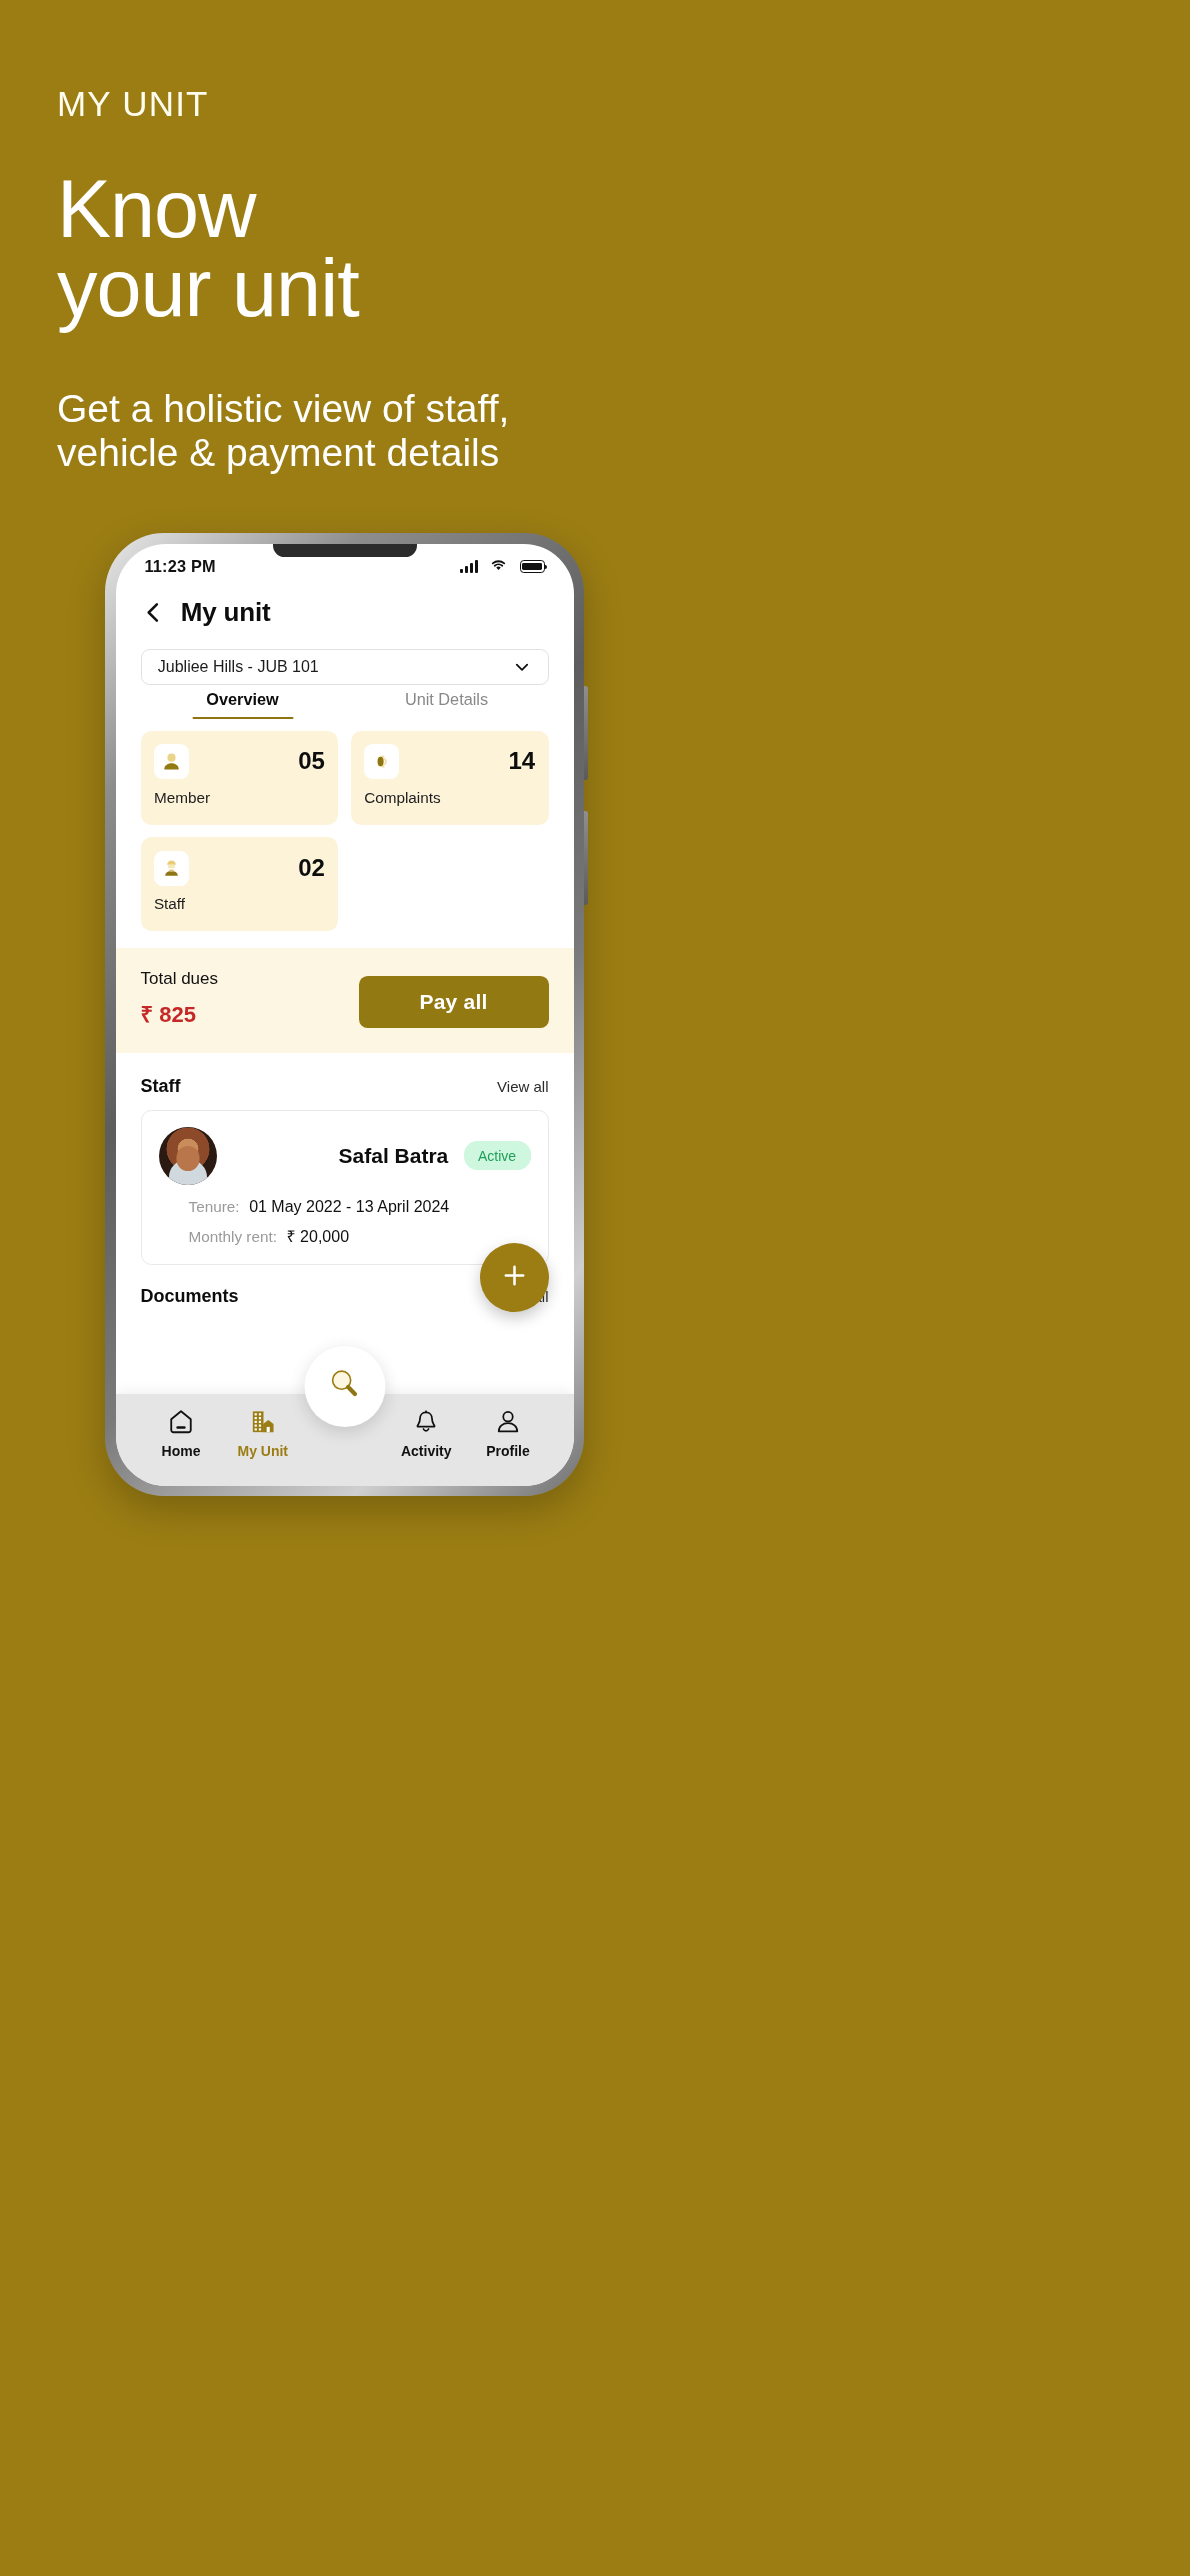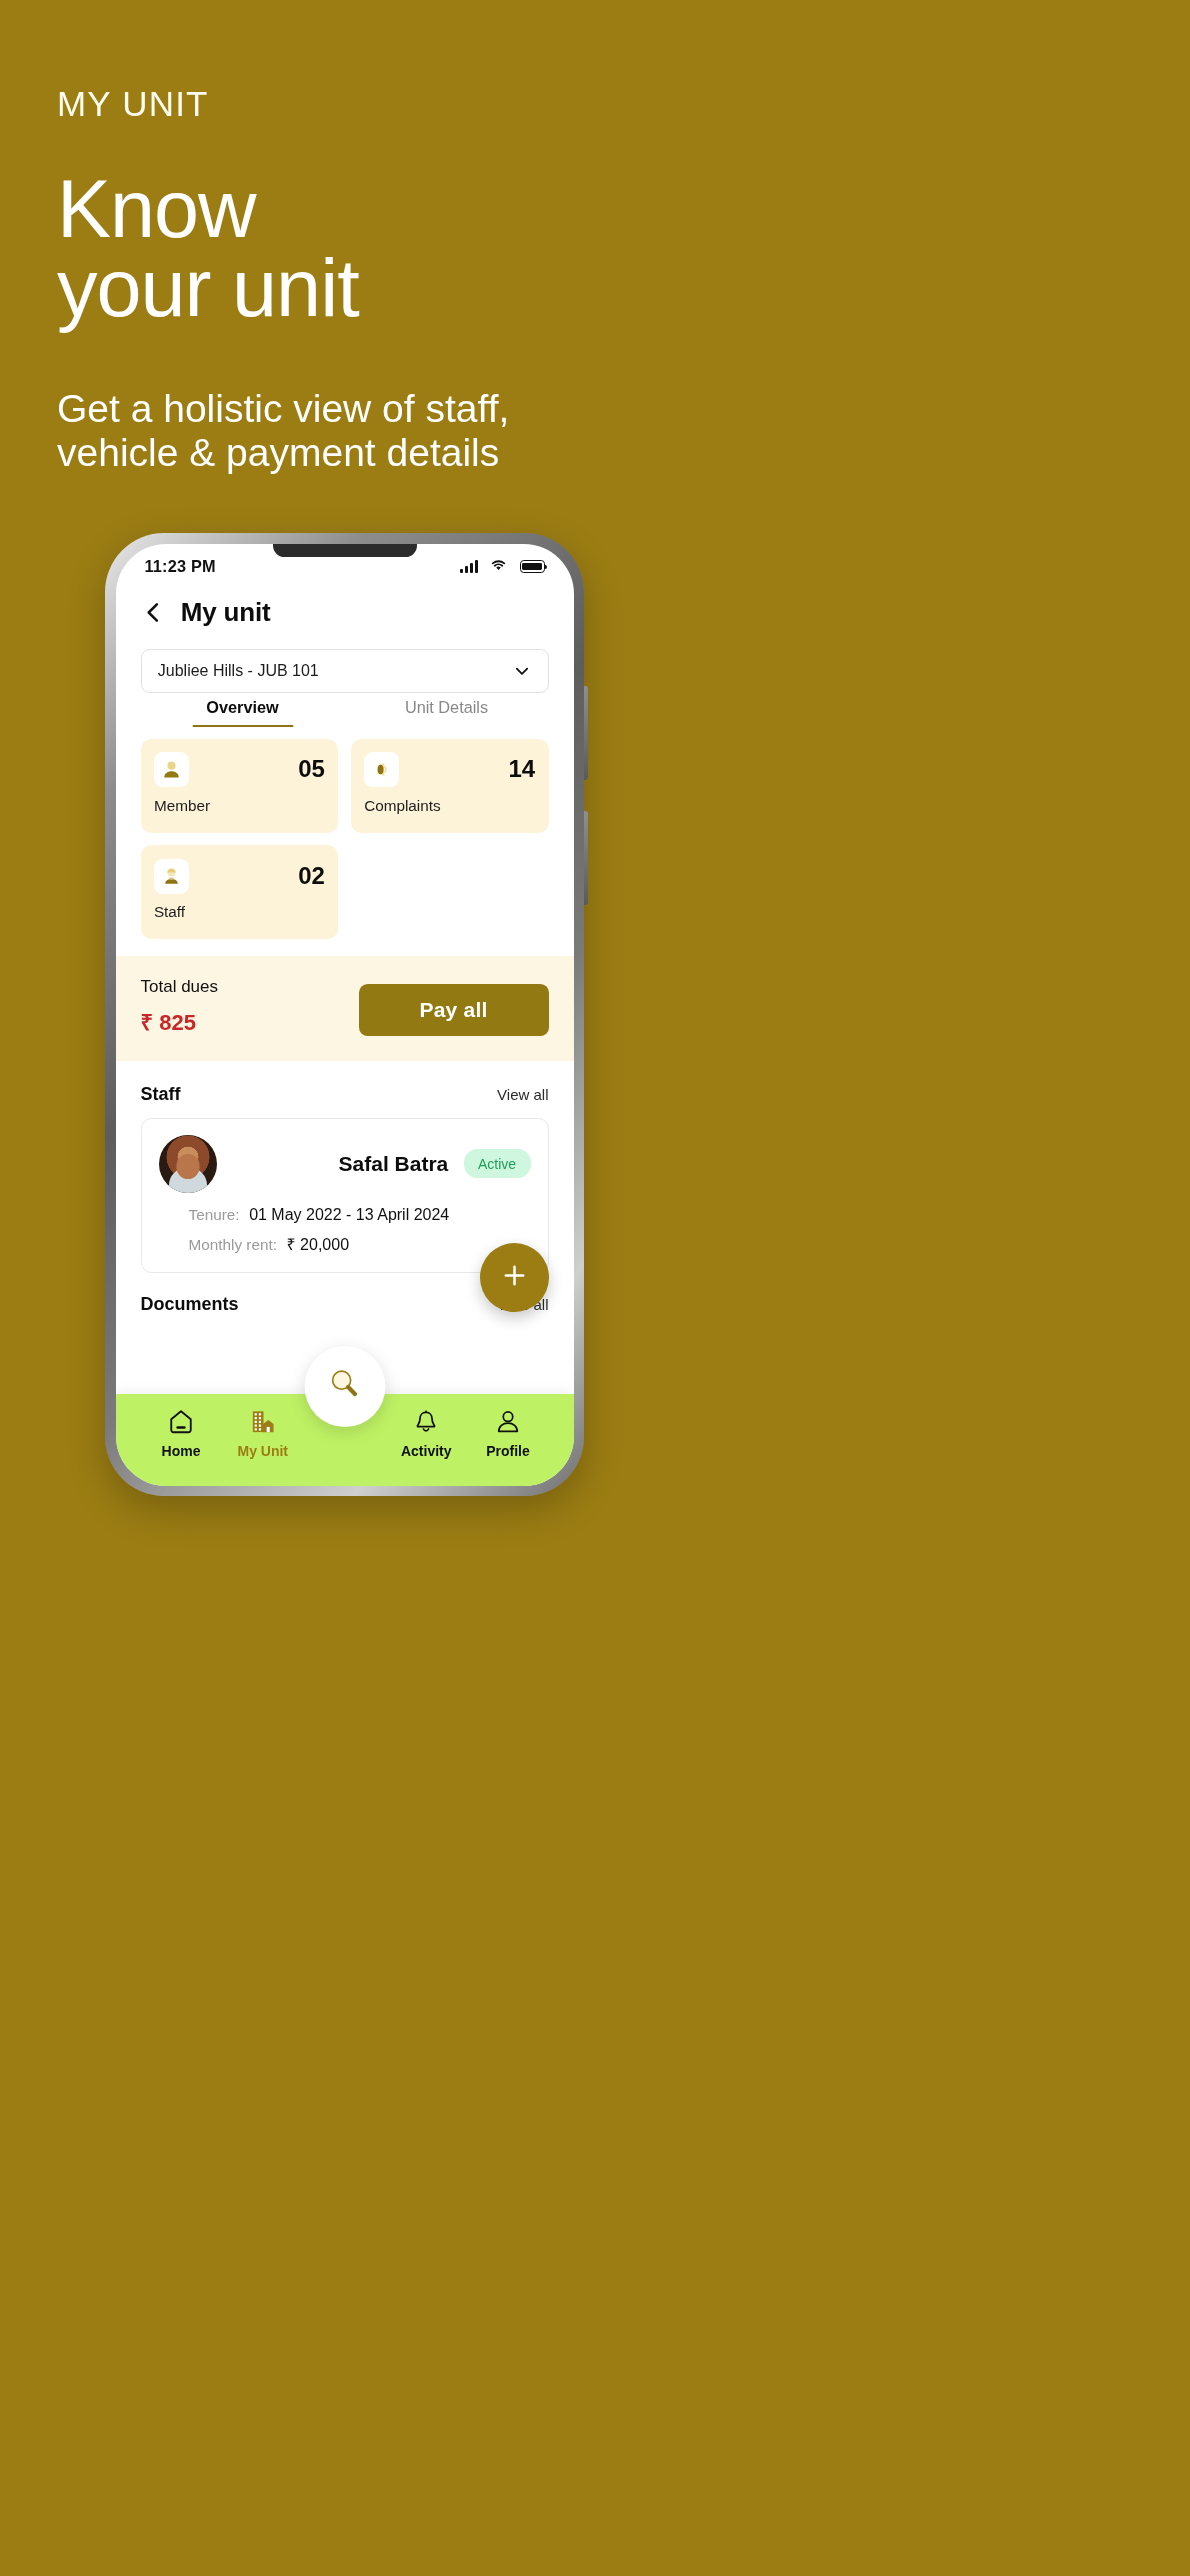--- a/index.html
+++ b/index.html
@@ -97,21 +97,21 @@
   .app-head {
     display:flex; align-items:center; gap: 15.3px;
     padding: 13.4px 27px 5.8px 25px;
   }
   .back-chev { width: 25px; height: 25px; flex: none; }
   .app-title { font-size: 26px; font-weight: 700; color:#0d0d0d; letter-spacing:-0.2px; }
 
   
   .unit-select {
     margin: 15.3px 25px 0 25px;
-    height: 44px;
+    height: 36px;
     border: 1.3px solid #E0E0E0;
     border-radius: 8.6px;
     display: flex; align-items: center;
     justify-content: space-between;
     padding: 0 16.3px;
     background: #fff;
   }
   .unit-select-label { font-size: 16px; color:#1c1c1c; }
   .chev-down { width: 18px; height: 18px; }
 
@@ -199,21 +199,21 @@
     width: 69px; height:69px; border-radius:50%;
     background:#9B7D13; border:none; cursor:pointer;
     display:flex;align-items:center;justify-content:center;
     box-shadow:0 5.8px 15.3px rgba(0,0,0,.22); z-index: 6;
   }
 
   
   .docs-head { padding: 21px 25px 0 25px; }
   .bottom-nav {
     position:absolute; left:0; right:0; bottom:0; height: 92px;
-    background:#bef264; box-shadow: 0 -1.9px 13.4px rgba(0,0,0,.07);
+    background:#e5e5e5; box-shadow: 0 -1.9px 13.4px rgba(0,0,0,.07);
     display:flex; align-items:flex-start; justify-content:space-between;
     padding: 13.4px 25px 0 25px; z-index: 7;
   }
   .nav-item { width: 81px; text-align:center; cursor:pointer; }
   .nav-ico { height: 31px; display:flex; align-items:center; justify-content:center; }
   .nav-label { margin-top:4.8px; font-size:14px; color:#111; font-weight:700; }
   .nav-item.active .nav-label { color:#9B7D13; }
   .nav-spacer { width: 81px; }
   .search-fab {
     position:absolute; left:50%; transform:translateX(-50%);

